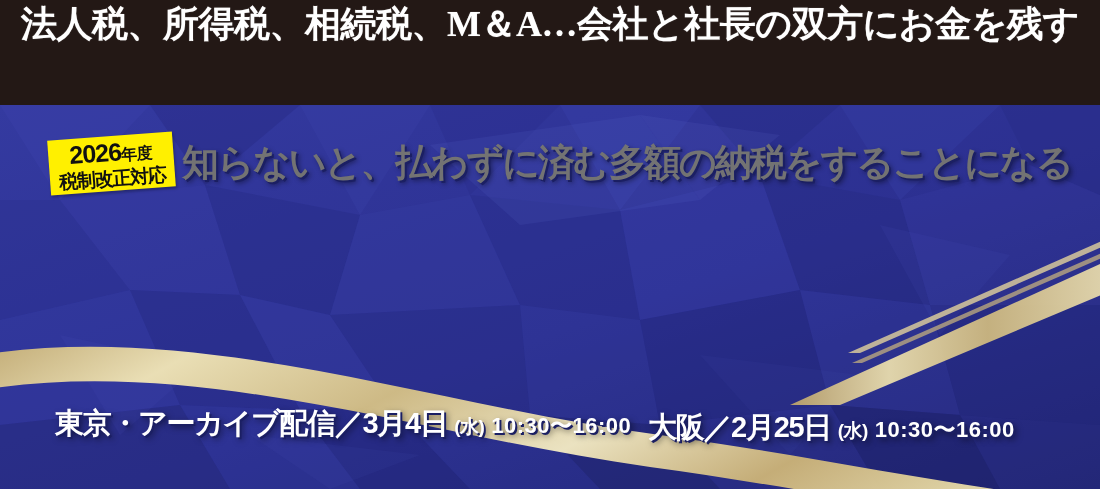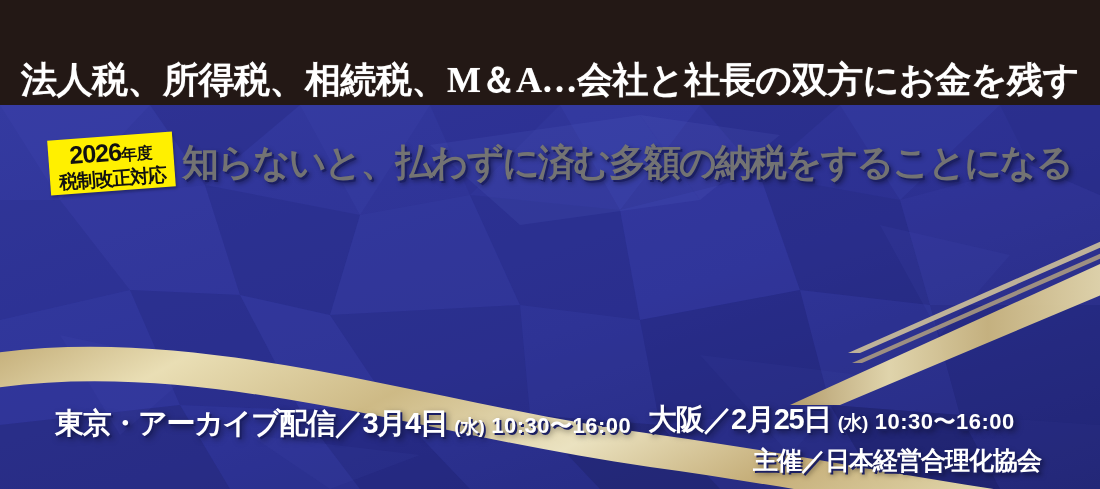--- a/index.html
+++ b/index.html
@@ -16,21 +16,21 @@
   }
 
   
   .topbar{
     position:absolute;
     left:0; top:0;
     width:1100px;
     height:105px;
     background:#231815;
     display:flex;
-    align-items:flex-end;
+    align-items:flex-start;
     justify-content:center;
     z-index:30;
   }
   .topbar-text{
     color:#ffffff;
     font-family:"Liberation Serif","DejaVu Serif",serif;
     font-weight:700;
     font-size:36px;
     letter-spacing:-0.5px;
     white-space:nowrap;
@@ -152,21 +152,21 @@
     font-size:29px;
     line-height:36px;
     letter-spacing:-1.3px;
     white-space:nowrap;
     text-shadow:
       2px 2px 0 #1b1f63,
       3px 3px 6px rgba(0,0,0,.55);
   }
   .sched-right{
     position:absolute;
-    left:648px; top:296px;
+    left:648px; top:304px;
     color:#ffffff;
     font-weight:700;
     font-size:29px;
     line-height:36px;
     letter-spacing:-1.3px;
     white-space:nowrap;
     text-shadow:
       2px 2px 0 #1b1f63,
       3px 3px 6px rgba(0,0,0,.55);
   }
@@ -307,16 +307,15 @@
       <span class="dow">(水)</span>
       <span class="time">10:30〜16:00</span>
     </div>
 
     <div class="sched-right">
       <span>大阪／2月25日</span>
       <span class="dow">(水)</span>
       <span class="time">10:30〜16:00</span>
     </div>
 
-    <div class="organizer">主催／日本経営合理化協会</div>
 
   </div>
 </div>
 
 </body></html>

